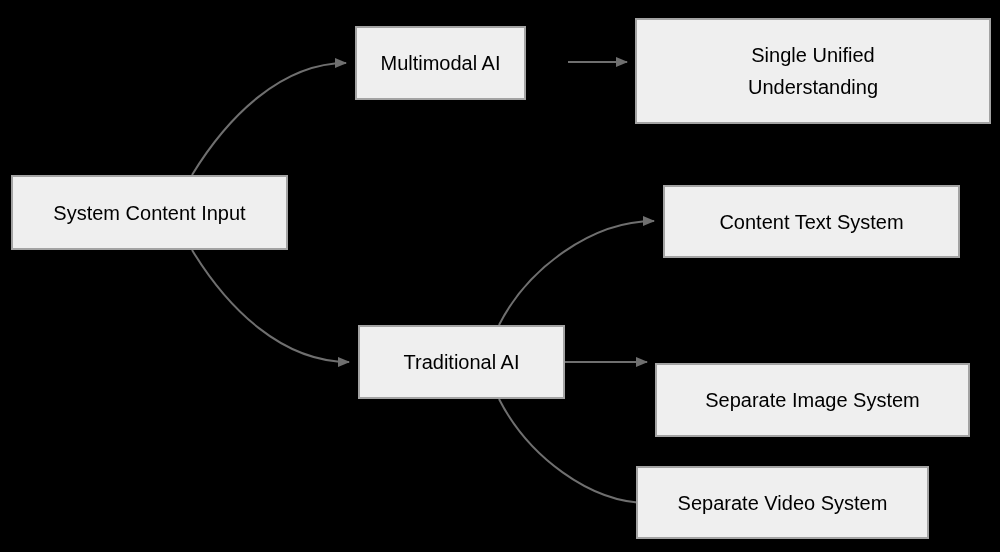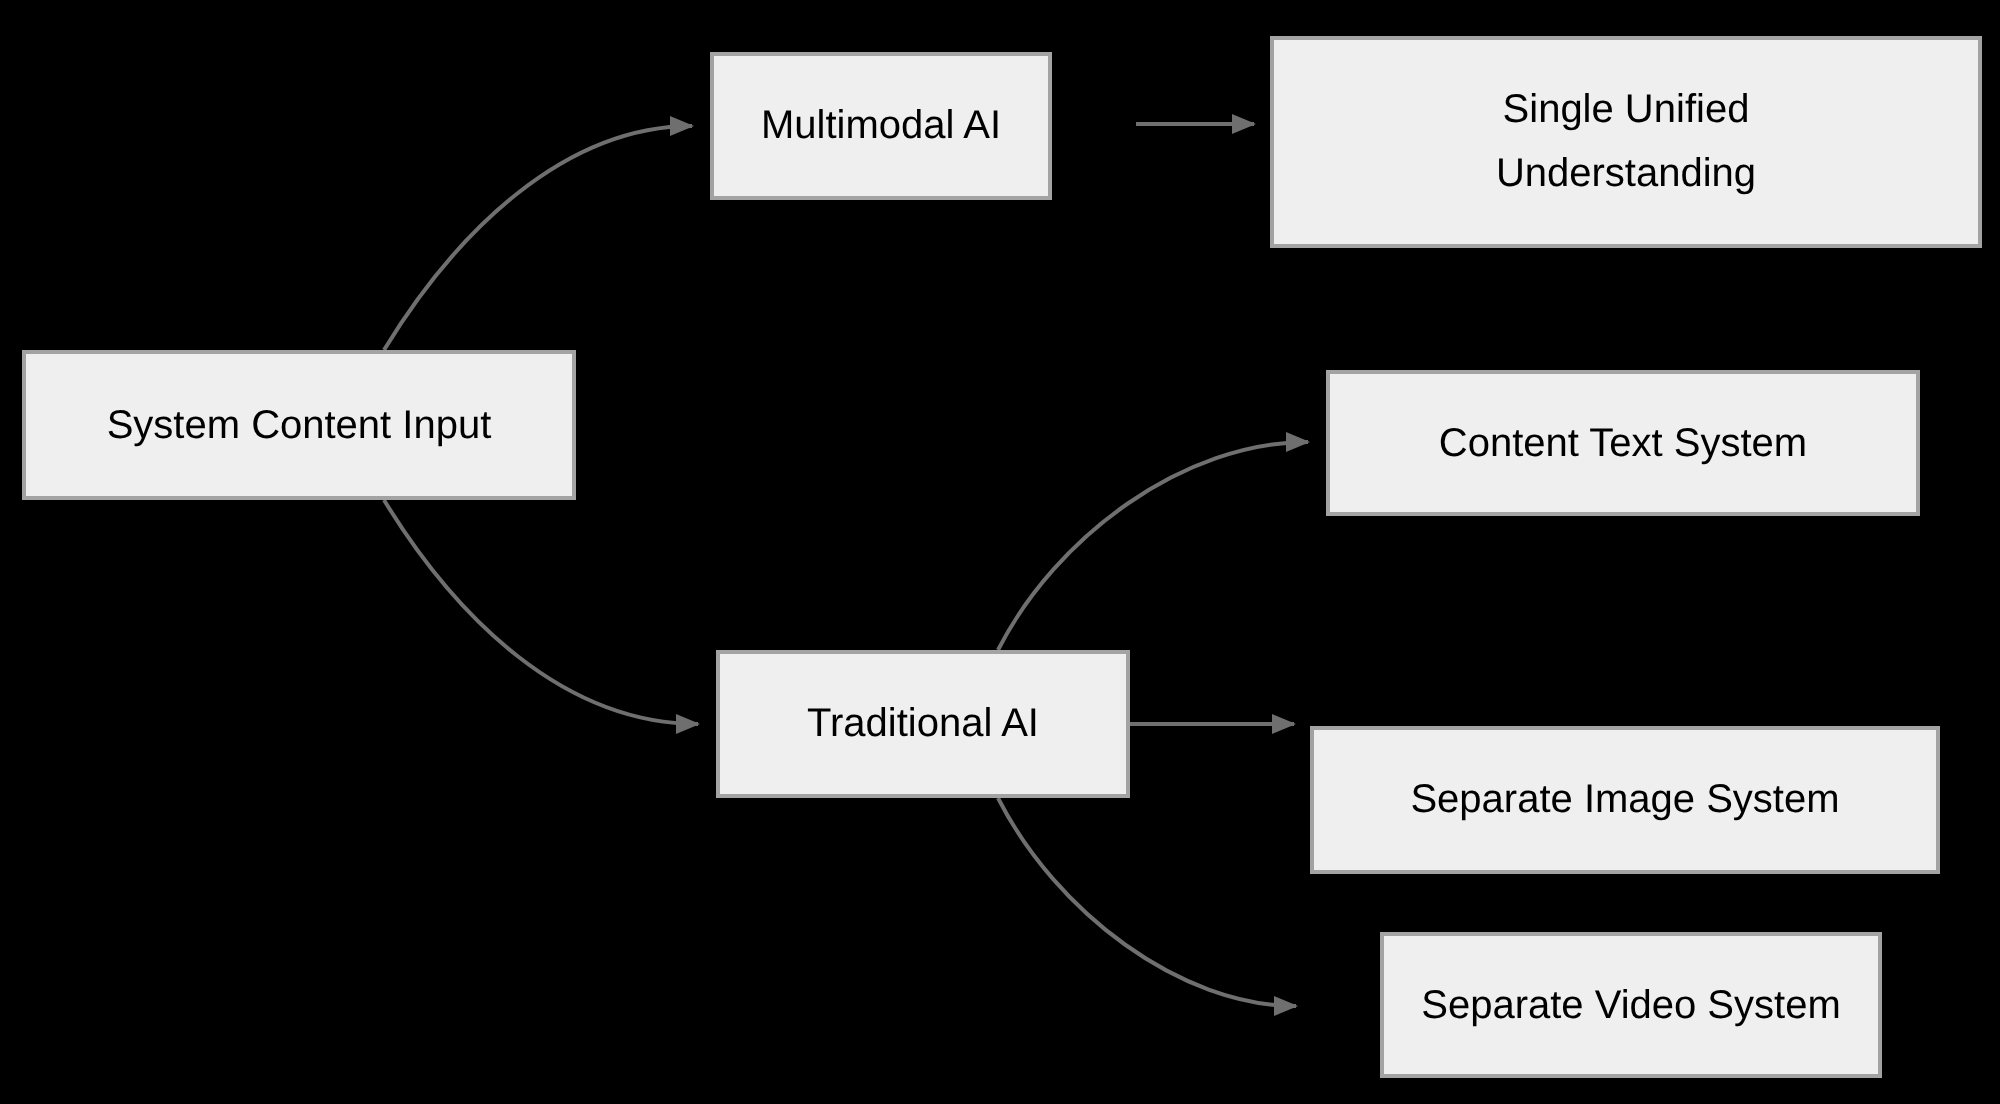--- a/index.html
+++ b/index.html
@@ -42,21 +42,21 @@
     line-height: 1.6;
   }
   .node .label { display: inline-block; }
   .node.n-mixed  { left: 11px;  top: 175px; width: 277px; height: 75px; }
   .node.n-multi  { left: 355px; top: 26px;  width: 171px; height: 74px; }
   .node.n-single { left: 635px; top: 18px;  width: 356px; height: 106px; }
   .node.n-single .label { max-width: 230px; }
   .node.n-trad   { left: 358px; top: 325px; width: 207px; height: 74px; }
   .node.n-text   { left: 663px; top: 185px; width: 297px; height: 73px; }
   .node.n-image  { left: 655px; top: 325px; width: 315px; height: 74px; margin-top: 38px; }
-  .node.n-video  { left: 690px; top: 466px; width: 251px; height: 73px; }
+  .node.n-video  { left: 636px; top: 466px; width: 293px; height: 73px; }
 </style>
 </head>
 <body>
 
 <div class="canvas">
 
   <svg class="edges" viewBox="0 0 1000 552" xmlns="http://www.w3.org/2000/svg">
     <defs>
       <marker id="arrowhead" markerUnits="userSpaceOnUse" markerWidth="13" markerHeight="11" refX="11" refY="5" orient="auto">
         <path d="M0,0 L12,5 L0,10 Z" fill="var(--arrow)"></path>

